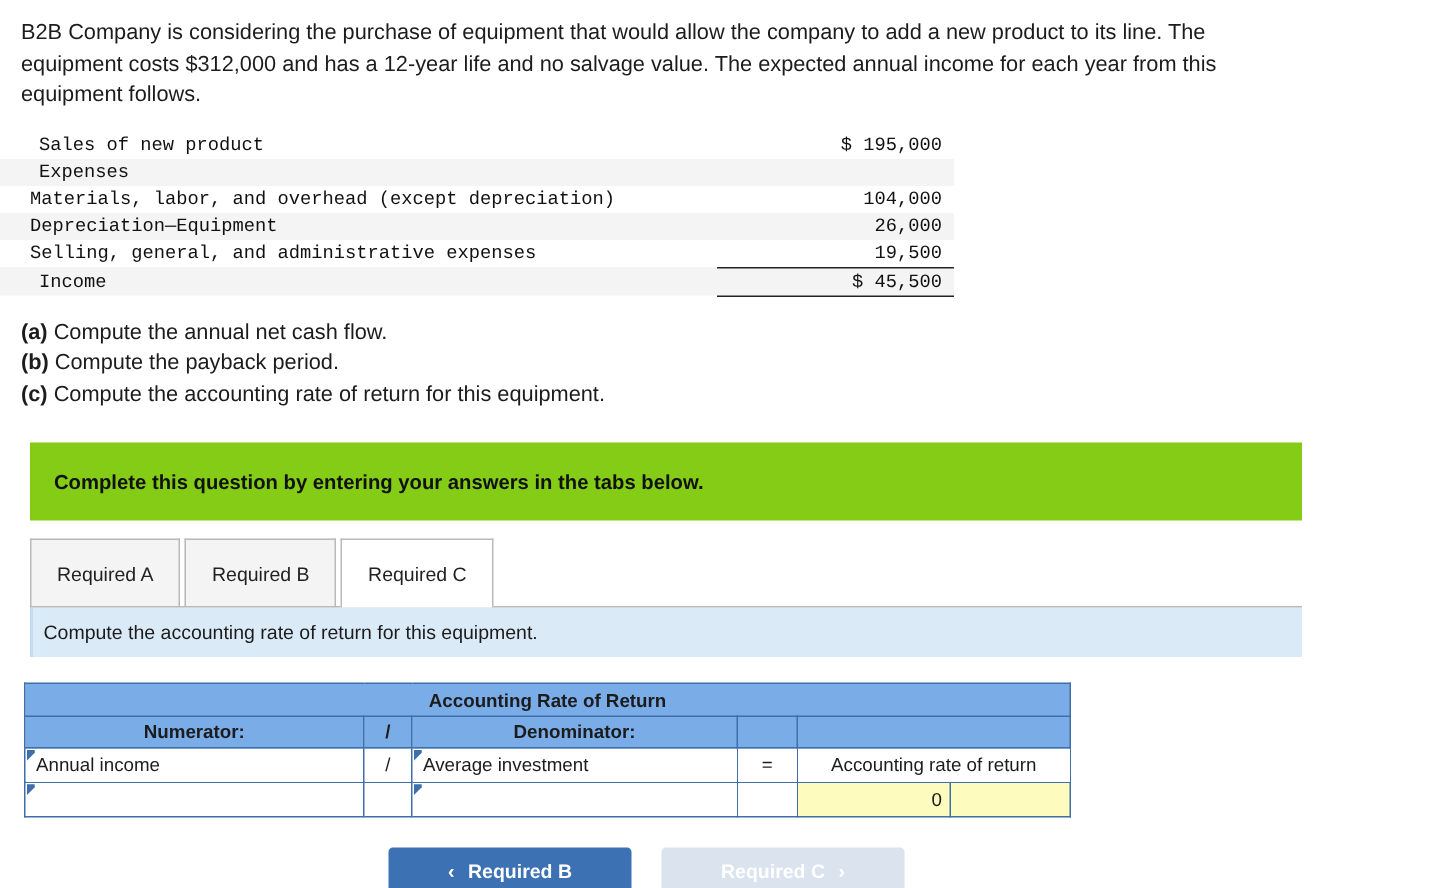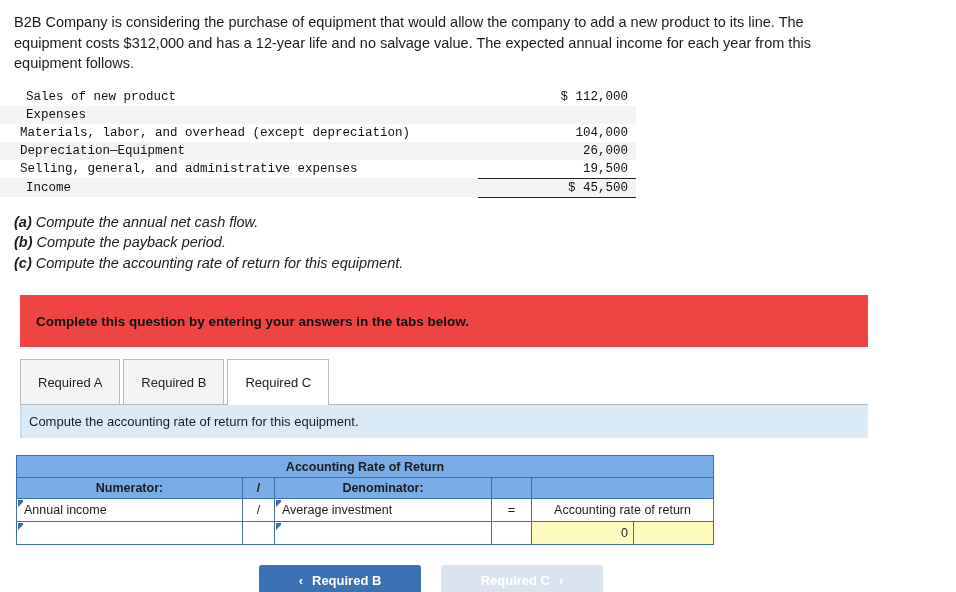--- a/index.html
+++ b/index.html
@@ -51,30 +51,29 @@
     border-top: 1px solid #222;
     border-bottom: 1px solid #222;
   }
 
   
   #requirements {
     margin: 14px 0 0 14px;
     font-size: 14.5px;
     line-height: 1.42;
     color: #1c1c1c;
-    font-style: italic;
   }
   #requirements .rq-key { font-weight: bold; }
 
   
   #instruction-banner {
     margin: 22px 0 0 20px;
     width: 848px;
     height: 52px;
-    background: #ef4444;
+    background: #84cc16;
     display: flex;
     align-items: center;
     box-sizing: border-box;
     padding-left: 16px;
   }
   #instruction-banner .txt {
     font-size: 13.5px;
     font-weight: bold;
     color: #111111;
   }
@@ -206,21 +205,21 @@
 <body>
 
 <div id="problem-statement">
   <span>B2B Company is considering the purchase of equipment that would allow the company to add a new product to its line. The equipment costs $312,000 and has a 12-year life and no salvage value. The expected annual income for each year from this equipment follows.</span>
 </div>
 
 <table id="income-table">
   <tbody>
     <tr>
       <td class="lbl">Sales of new product</td>
-      <td class="num">$ 112,000</td>
+      <td class="num">$ 195,000</td>
     </tr>
     <tr class="striped">
       <td class="lbl">Expenses</td>
       <td class="num"></td>
     </tr>
     <tr>
       <td class="lbl indent">Materials, labor, and overhead (except depreciation)</td>
       <td class="num">104,000</td>
     </tr>
     <tr class="striped">

